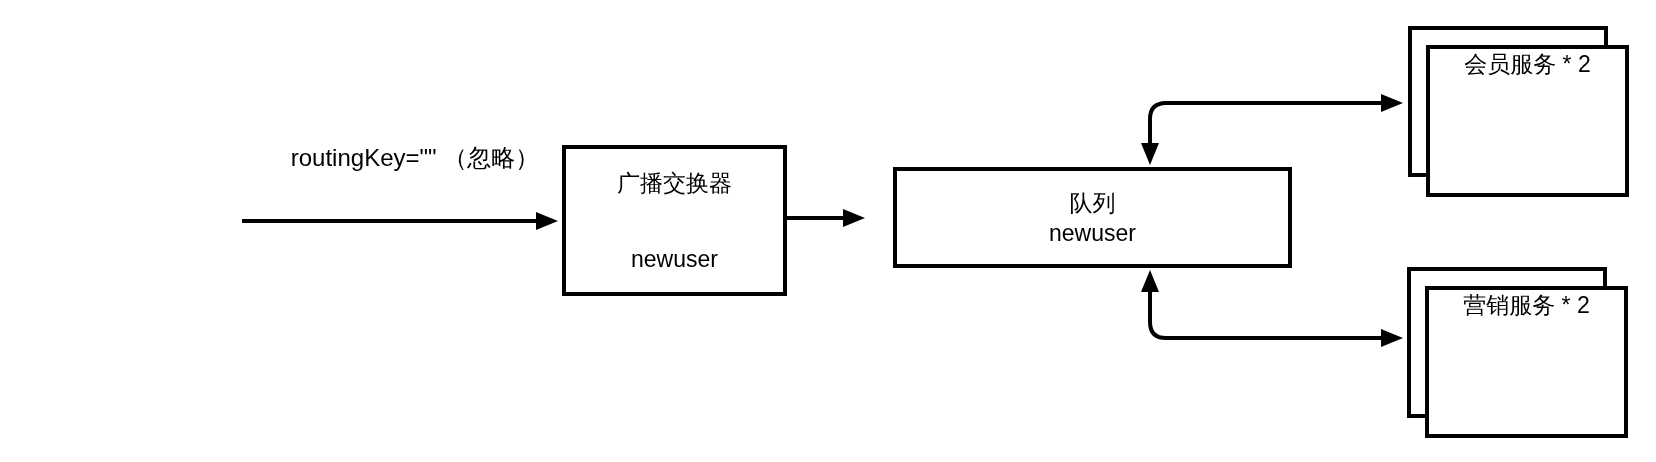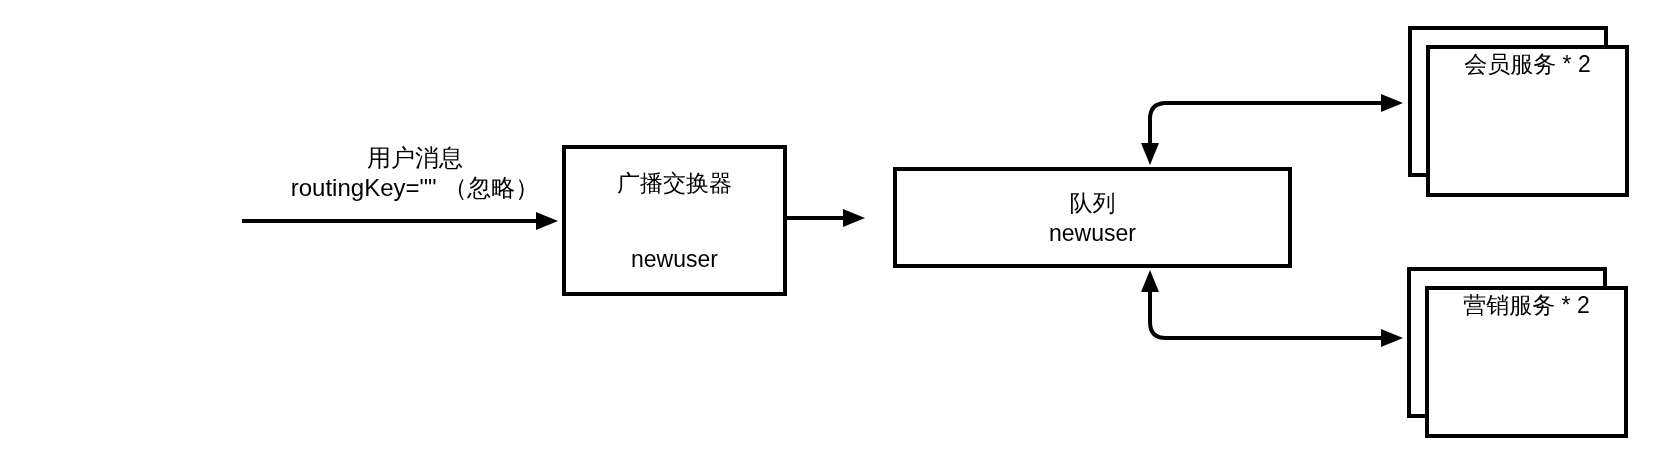--- a/index.html
+++ b/index.html
@@ -87,21 +87,20 @@
 
     <path d="M 787 218 H 846" fill="none" stroke="#000000" stroke-width="4" marker-end="url(#ah)"></path>
 
     <path d="M 1150 146 L 1150 119 Q 1150 103 1166 103 L 1384 103" fill="none" stroke="#000000" stroke-width="4" marker-start="url(#ah)" marker-end="url(#ah)"></path>
 
     <path d="M 1150 289 L 1150 322 Q 1150 338 1166 338 L 1384 338" fill="none" stroke="#000000" stroke-width="4" marker-start="url(#ah)" marker-end="url(#ah)"></path>
   </svg>
 
 
   <div class="edge-label">
-    <div>用户消息</div>
     <div>routingKey="" （忽略）</div>
   </div>
 
   <div class="node node-exchange">
     <span>广播交换器</span>
     <span>newuser</span>
   </div>
 
   <div class="node node-queue">
     <span>队列</span>

